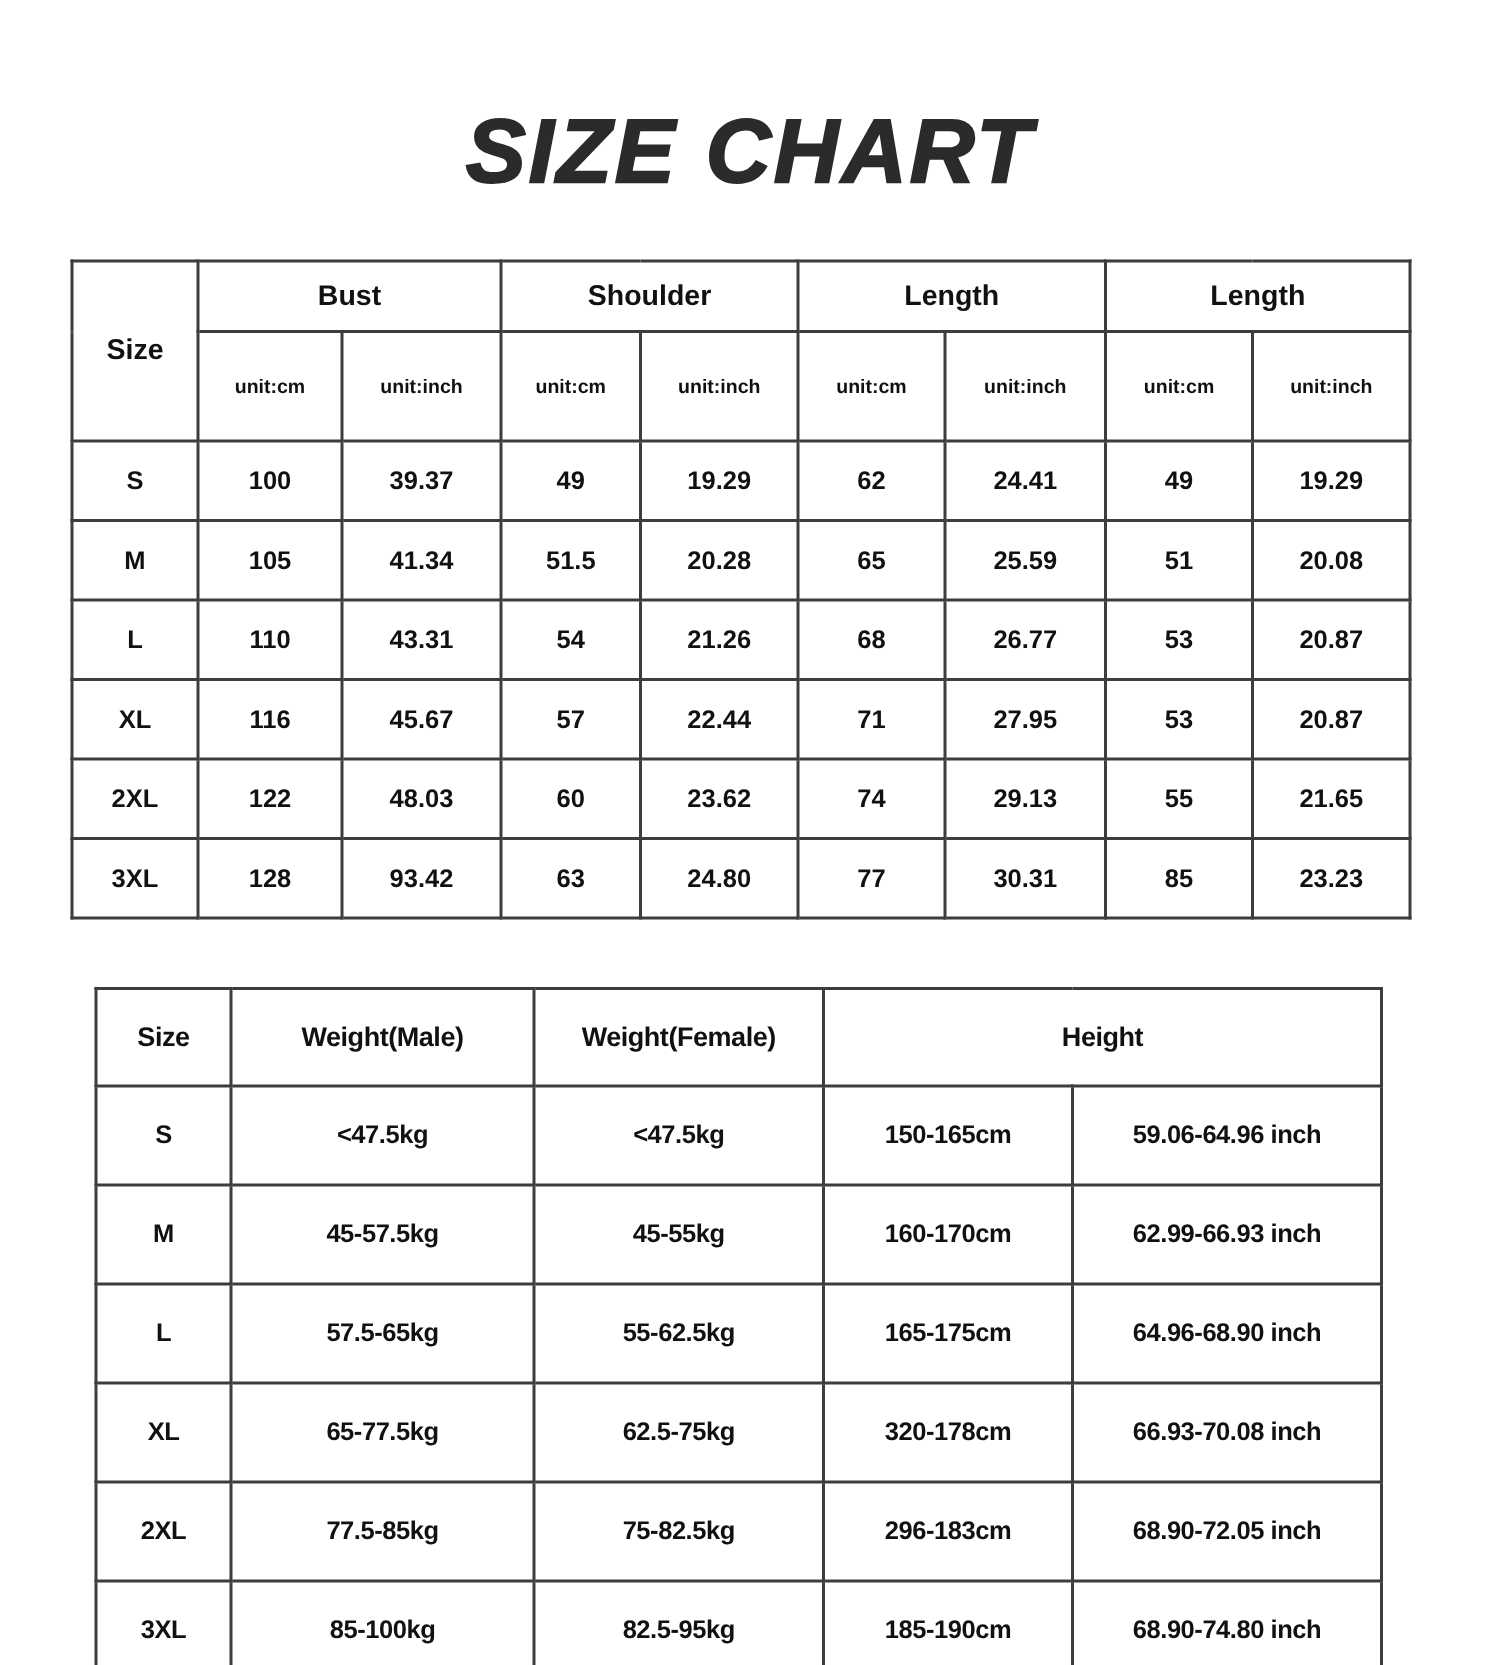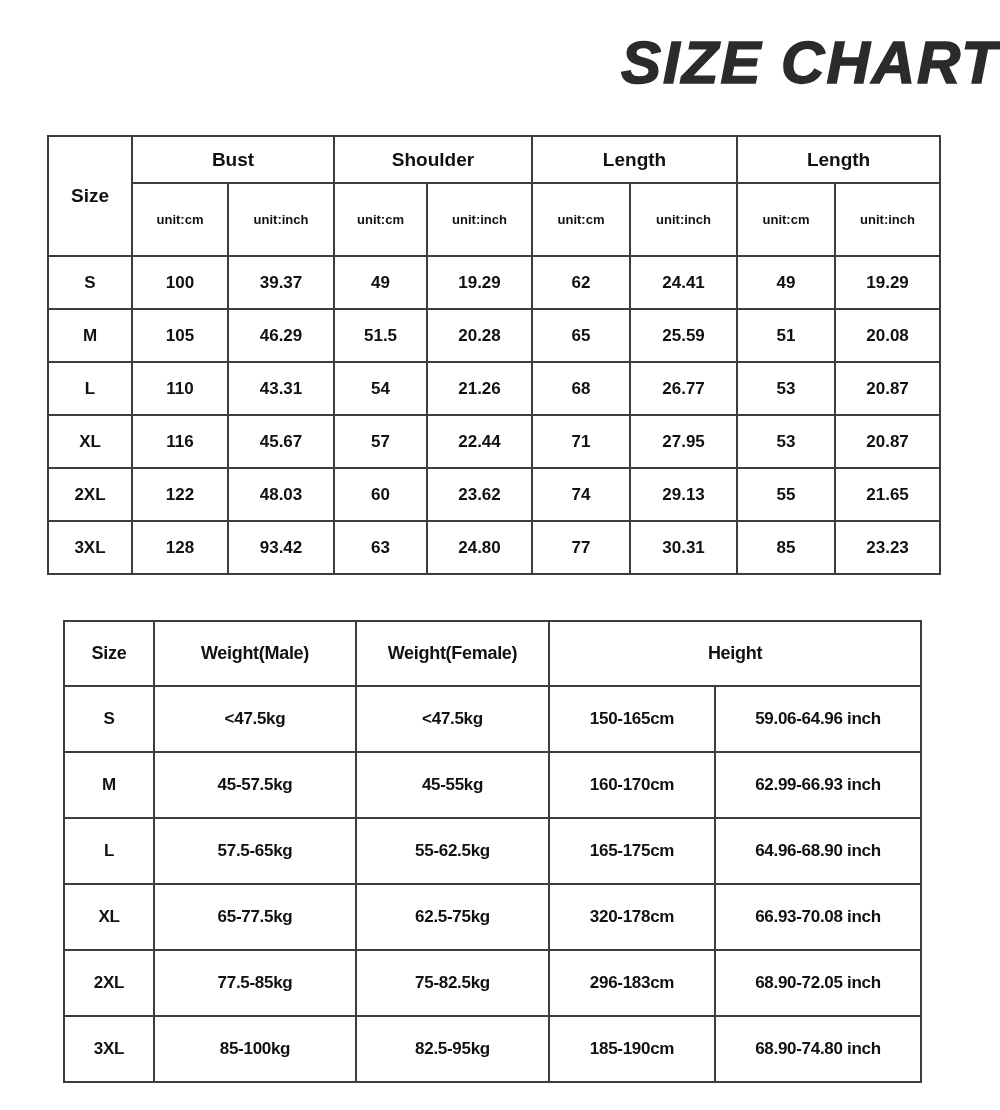--- a/index.html
+++ b/index.html
@@ -9,27 +9,28 @@
   }
   body {
     width: 1000px;
     height: 1110px;
     font-family: "Liberation Sans", sans-serif;
     color: #111111;
     padding-top: 34px;
     box-sizing: border-box;
   }
   .page-title {
-    text-align: right;
+    text-align: center;
     font-size: 60px;
     line-height: 57px;
     font-weight: bold;
     font-style: italic;
     letter-spacing: 2px;
     color: #2b2b2b;
+    margin-top: 38px;
     -webkit-text-stroke: 1.5px #2b2b2b;
   }
   table {
     border-collapse: collapse;
     table-layout: fixed;
     background: #ffffff;
   }
   th, td {
     border: 2px solid #3d3d3d;
     text-align: center;
@@ -105,21 +106,21 @@
       <td>49</td>
       <td>19.29</td>
       <td>62</td>
       <td>24.41</td>
       <td>49</td>
       <td>19.29</td>
     </tr>
     <tr>
       <td>M</td>
       <td>105</td>
-      <td>46.29</td>
+      <td>41.34</td>
       <td>51.5</td>
       <td>20.28</td>
       <td>65</td>
       <td>25.59</td>
       <td>51</td>
       <td>20.08</td>
     </tr>
     <tr>
       <td>L</td>
       <td>110</td>

